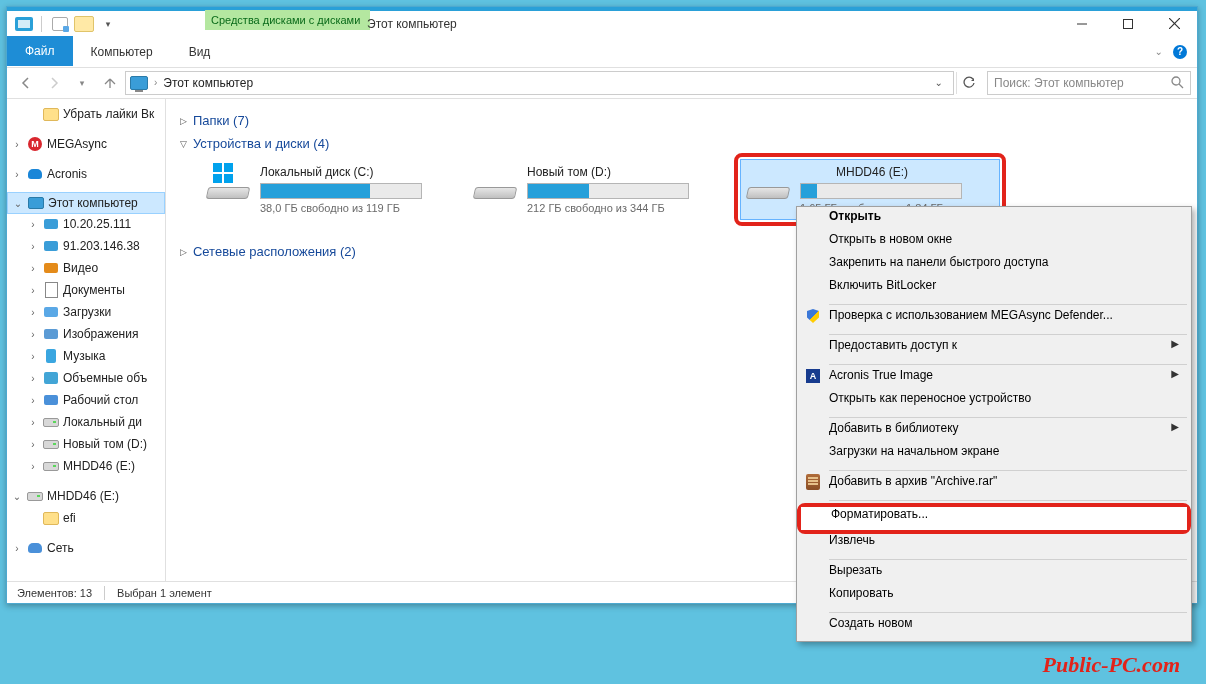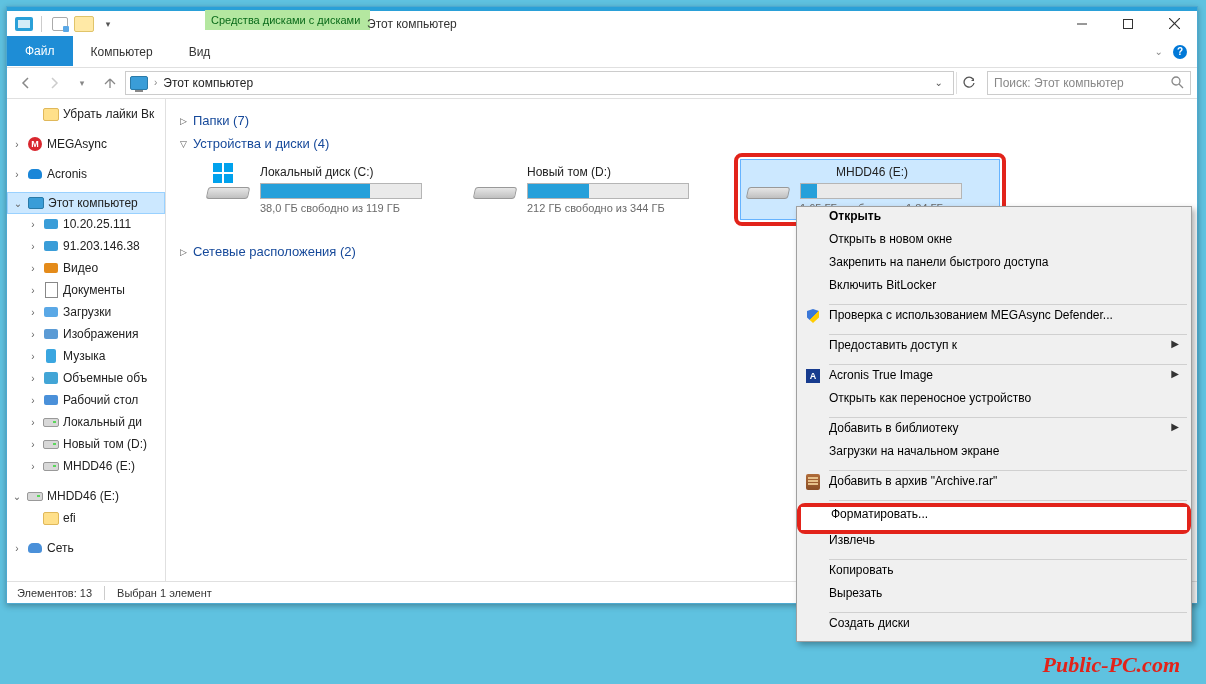--- a/index.html
+++ b/index.html
@@ -481,26 +481,26 @@
     <div class="cm-highlight-box">
       <div class="cm-item">
           <span>Форматировать...</span>
         </div>
     </div>
     <div class="cm-item">
         <span>Извлечь</span>
       </div>
     <div class="cm-sep"></div>
     <div class="cm-item">
+        <span>Вырезать</span>
+      </div>
+    <div class="cm-item">
         <span>Копировать</span>
       </div>
-    <div class="cm-item">
-        <span>Вырезать</span>
-      </div>
-    <div class="cm-sep"></div>
-    <div class="cm-item">
-        <span>Создать диски</span>
+    <div class="cm-sep"></div>
+    <div class="cm-item">
+        <span>Создать новом</span>
       </div>
 
   </div>
 
   <div class="watermark">Public-PC.com</div>
 </div>
 
 </body></html>

